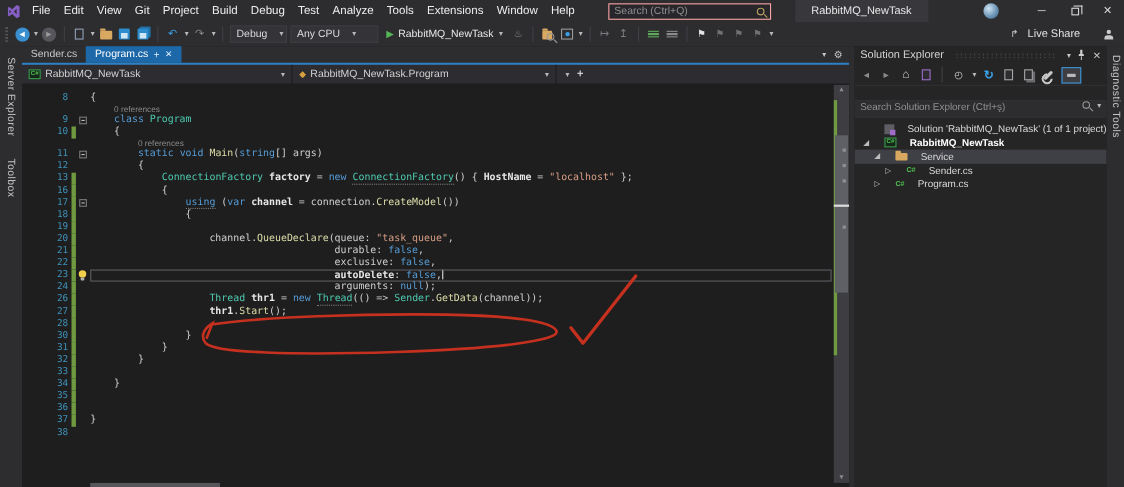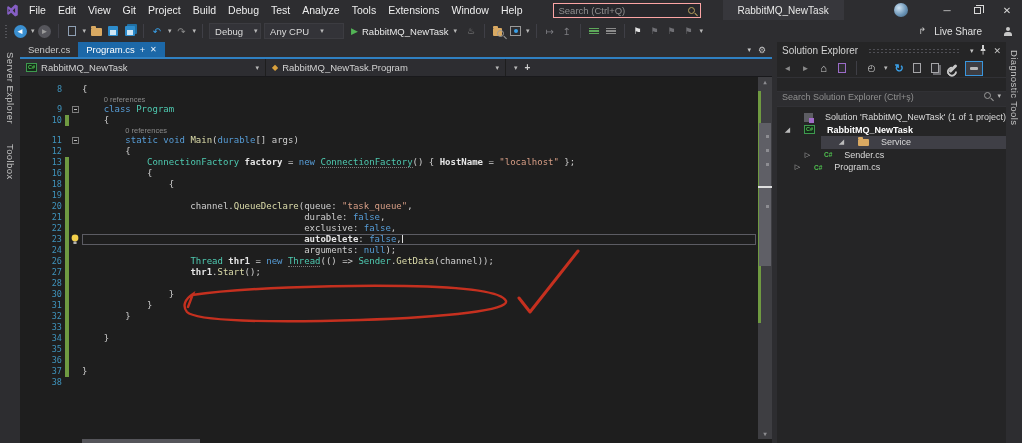--- a/index.html
+++ b/index.html
@@ -303,39 +303,47 @@
             <span class="fold"></span>
             <pre class="codeline"><span class="tk-pl">    {</span></pre>
           </div>
           <div class="lens-row" style="padding-left: 105.36px;">0 references</div>
           <div class="ln">
             <span class="num">11</span>
             <span class="chb"></span>
             <span class="fold">
               <span class="foldbox"></span>
             </span>
-            <pre class="codeline"><span class="tk-pl">        </span><span class="tk-kw">static</span><span class="tk-pl"> </span><span class="tk-kw">void</span><span class="tk-pl"> </span><span class="tk-me">Main</span><span class="tk-pl">(</span><span class="tk-kw">durable</span><span class="tk-pl">[] args)</span></pre>
+            <pre class="codeline"><span class="tk-pl">        </span><span class="tk-kw">static</span><span class="tk-pl"> </span><span class="tk-kw">void</span><span class="tk-pl"> </span><span class="tk-me">Main</span><span class="tk-pl">(</span><span class="tk-kw">string</span><span class="tk-pl">[] args)</span></pre>
           </div>
           <div class="ln">
             <span class="num">12</span>
             <span class="chb"></span>
             <span class="fold"></span>
             <pre class="codeline"><span class="tk-pl">        {</span></pre>
           </div>
           <div class="ln">
             <span class="num">13</span>
             <span class="chb on"></span>
             <span class="fold"></span>
             <pre class="codeline"><span class="tk-pl">            </span><span class="tk-ty">ConnectionFactory</span><span class="tk-pl"> </span><span class="tk-bo">factory</span><span class="tk-pl"> = </span><span class="tk-kw">new</span><span class="tk-pl"> </span><span class="tk-ty du">ConnectionFactory</span><span class="tk-pl">() { </span><span class="tk-bo">HostName</span><span class="tk-pl"> = </span><span class="tk-st">"localhost"</span><span class="tk-pl"> };</span></pre>
           </div>
           <div class="ln">
             <span class="num">16</span>
             <span class="chb on"></span>
             <span class="fold"></span>
             <pre class="codeline"><span class="tk-pl">            {</span></pre>
+          </div>
+          <div class="ln">
+            <span class="num">17</span>
+            <span class="chb on"></span>
+            <span class="fold">
+              <span class="foldbox"></span>
+            </span>
+            <pre class="codeline"><span class="tk-pl">                </span><span class="tk-kw du">using</span><span class="tk-pl"> (</span><span class="tk-kw">var</span><span class="tk-pl"> </span><span class="tk-bo">channel</span><span class="tk-pl"> = connection.</span><span class="tk-me">CreateModel</span><span class="tk-pl">())</span></pre>
           </div>
           <div class="ln">
             <span class="num">18</span>
             <span class="chb on"></span>
             <span class="fold"></span>
             <pre class="codeline"><span class="tk-pl">                {</span></pre>
           </div>
           <div class="ln">
             <span class="num">19</span>
             <span class="chb on"></span>
@@ -512,21 +520,21 @@
         <div class="trow" style="padding-left: 6px;">
           <span class="arrow"></span>
           <span class="solic"></span>
           <span>Solution 'RabbitMQ_NewTask' (1 of 1 project)</span>
         </div>
         <div class="trow" style="padding-left: 6px;">
           <span class="arrow">◢</span>
           <span class="csbadge">C#</span>
           <span class="boldrow">RabbitMQ_NewTask</span>
         </div>
-        <div class="trow selected" style="padding-left: 16px; margin-left: 44px;">
+        <div class="trow selected" style="padding-left: 16px;">
           <span class="arrow">◢</span>
           <span class="fold-ic"></span>
           <span>Service</span>
         </div>
         <div class="trow" style="padding-left: 26px;">
           <span class="arrow">▷</span>
           <span class="csfile">C#</span>
           <span>Sender.cs</span>
         </div>
         <div class="trow" style="padding-left: 16px;">

